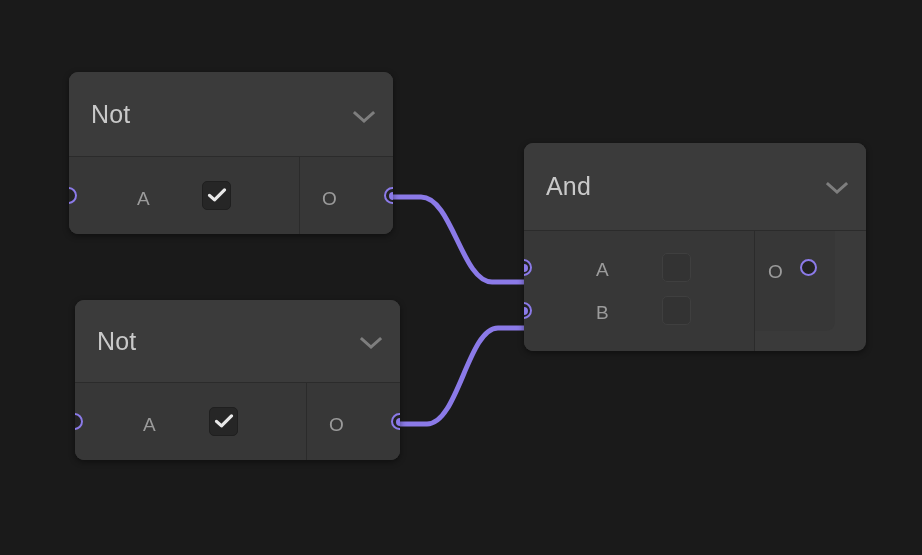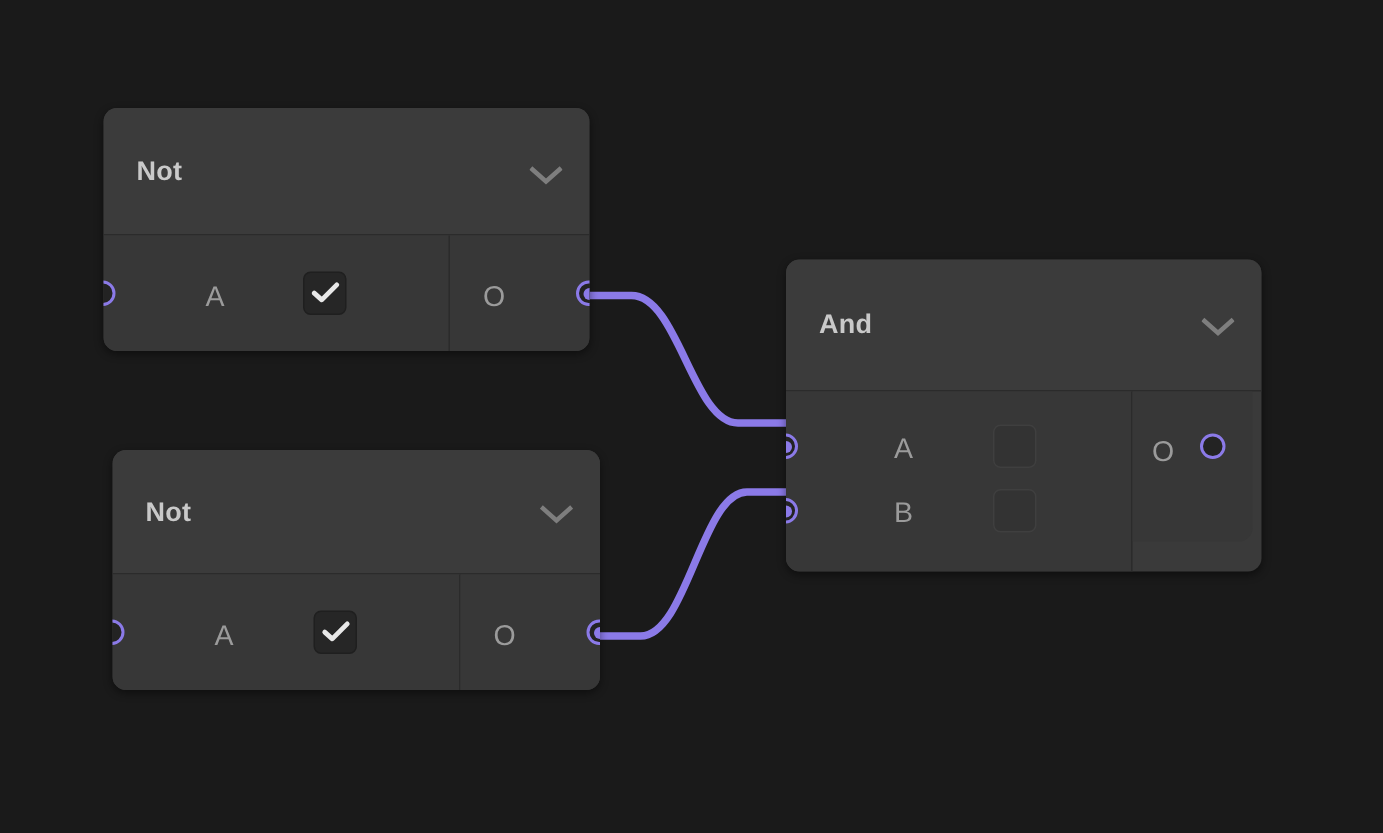--- a/index.html
+++ b/index.html
@@ -40,22 +40,22 @@
   .node-header {
     position: relative;
     display: flex;
     align-items: center;
     background: #3b3b3b;
     border-bottom: 1px solid #2b2b2b;
     box-sizing: border-box;
   }
   .node-title {
     color: #c9c9c9;
-    font-size: 18px;
-    font-weight: 700;
+    font-size: 25px;
+    font-weight: 400;
     letter-spacing: 0.2px;
     white-space: nowrap;
   }
   .collapse-chevron {
     position: absolute;
     display: block;
     line-height: 0;
   }
   .node-body {
     position: relative;
@@ -200,21 +200,21 @@
       </div>
       <div class="outputs-col" style="width:93px;">
         <div class="port-row" style="top:0; height:77px;">
           <span class="port-label" style="left:22px; top:32px;">O</span>
           <span class="port connected" style="right:-8px; top:30px;"></span>
         </div>
       </div>
     </div>
   </div>
 
-  <div class="node" style="left:524px; top:173px; width:317px; height:208px;">
+  <div class="node" style="left:524px; top:143px; width:342px; height:208px;">
     <div class="node-header" style="height:88px; padding-left:22px;">
       <span class="node-title">And</span>
       <span class="collapse-chevron" style="right:18px; top:38px;">
         <svg width="22" height="14" viewBox="0 0 22 14" xmlns="http://www.w3.org/2000/svg">
           <path d="M2 3 L11 11 L20 3" fill="none" stroke="#7e7e7e" stroke-width="3" stroke-linecap="square" stroke-linejoin="miter"></path>
         </svg>
       </span>
     </div>
     <div class="node-body" style="height:120px;">
       <div class="inputs-col" style="width:231px;">

